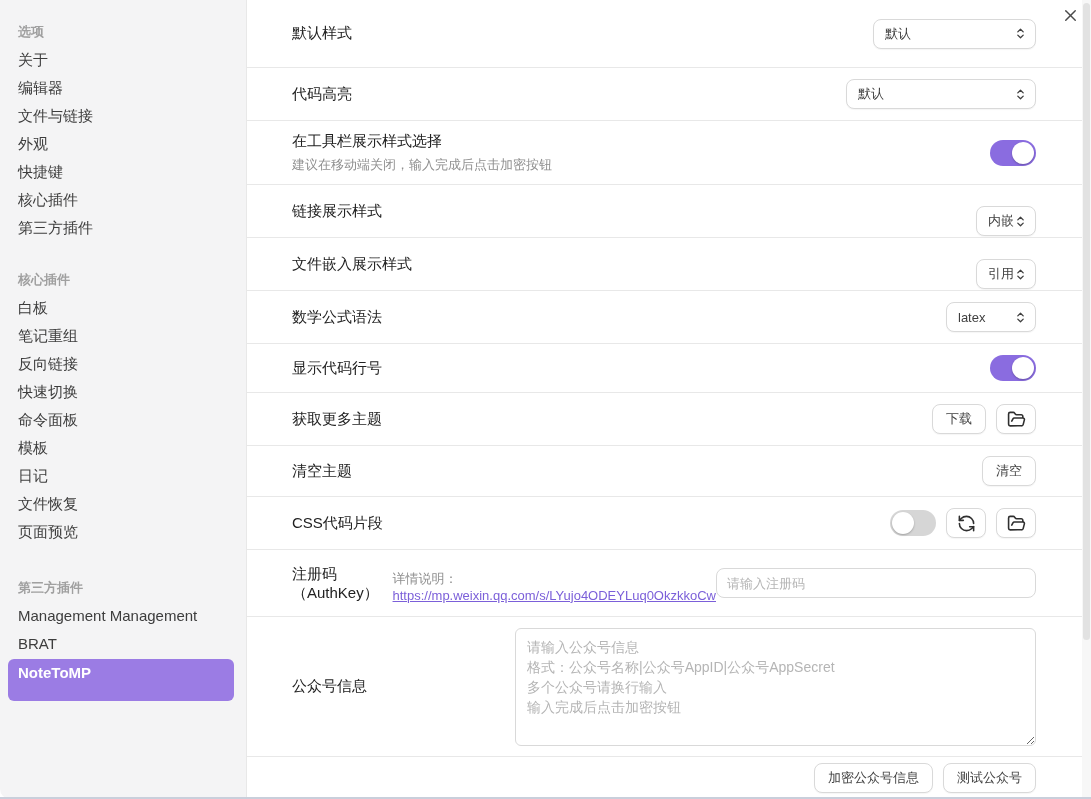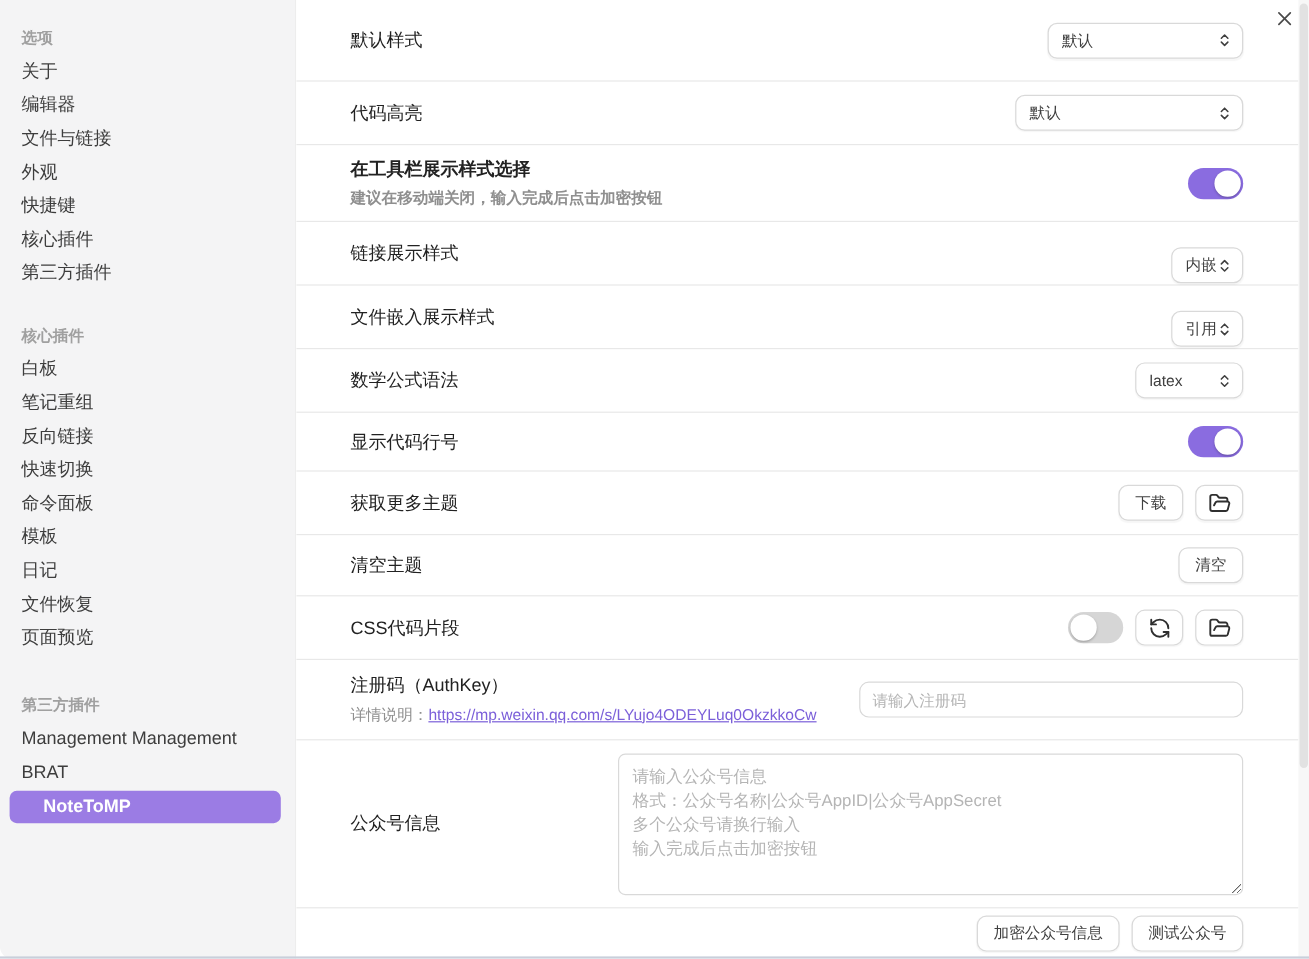--- a/index.html
+++ b/index.html
@@ -21,32 +21,32 @@
   .app{display:flex;width:1091px;height:799px;position:relative;}
 
   
   .sidebar{width:247px;min-width:247px;height:100%;background:var(--sidebar-bg);
     border-right:1px solid var(--divider);padding-top:18px;border-bottom-left-radius:10px;}
   .sb-h{height:28px;line-height:28px;padding-left:18px;font-size:13px;font-weight:bold;color:var(--text-header);}
   .sb-i{height:28px;line-height:28px;padding-left:18px;font-size:15px;color:#3d3d3d;cursor:default;white-space:nowrap;}
   .sb-gap1{margin-top:24px;}
   .sb-gap2{margin-top:28px;}
   .sb-i.selected{background:var(--accent-selected);color:#ffffff;font-weight:bold;
-    margin:1px 12px 1px 8px;padding-left:28px;height:27px;line-height:27px;border-radius:6px;}
+    margin:1px 12px 1px 8px;padding-left:10px;height:42px;line-height:27px;border-radius:6px;}
 
   
   .main{flex:1;height:100%;background:#ffffff;display:flex;}
   .content{width:835px;display:flex;flex-direction:column;}
   .row{display:flex;align-items:center;justify-content:space-between;
     padding:0 46px 0 45px;border-bottom:1px solid var(--divider);}
   .row-label{font-size:15px;color:var(--text-main);}
   .row-desc{font-size:13px;color:var(--text-desc);margin-top:5px;}
   .row-ctl{display:flex;align-items:center;gap:10px;}
 
-  .h68{height:68px;} .h53{height:53px;} .h64{height:64px;font-weight:bold;} .h49{height:49px;}
+  .h68{height:68px;} .h53{height:53px;} .h64{height:64px;} .h49{height:49px;}
   .h51{height:51px;} .h67{height:67px;} .h140{height:140px;} .h42{height:42px;border-bottom:none;}
 
   
   .select{height:30px;background:#fff;border:1px solid var(--ctl-border);border-radius:8px;
     display:flex;align-items:center;justify-content:space-between;padding:0 8px 0 11px;
     font-size:13px;color:#3f3f3f;box-shadow:0 1px 1px rgba(0,0,0,.04);cursor:pointer;}
   .w163{width:163px;} .w190{width:190px;} .w60{width:60px;margin-top:20px;} .w90{width:90px;}
   .select svg{flex:none;}
 
   .toggle{width:46px;height:26px;border-radius:13px;position:relative;cursor:pointer;flex:none;}
@@ -64,21 +64,21 @@
 
   .text-input{width:320px;height:30px;border:1px solid var(--ctl-border);border-radius:8px;
     padding:0 10px;font-size:13px;font-family:inherit;color:#333;outline:none;background:#fff;}
   .text-input::placeholder{color:var(--placeholder);}
 
   .mp-textarea{width:521px;height:118px;border:1px solid var(--ctl-border);border-radius:6px;
     padding:8px 11px;font-size:14px;line-height:1.45;font-family:inherit;color:#333;outline:none;
     resize:both;background:#fff;}
   .mp-textarea::placeholder{color:var(--placeholder);}
 
-  .authkey-left{display:flex;flex-direction:column;justify-content:center;}
+  .authkey-left{display:flex;flex-direction:row;justify-content:center;align-items:flex-end;}
   .authkey-desc{font-size:13px;color:var(--text-desc);margin-top:6px;}
   .authkey-desc a{color:var(--link);text-decoration:underline;cursor:pointer;}
 
   
   .close-btn{position:absolute;top:5px;right:11px;width:20px;height:20px;display:flex;
     align-items:center;justify-content:center;cursor:pointer;}
 
   
   .scrollbar{width:9px;height:100%;background:#f7f7f7;position:relative;}
   .scroll-thumb{position:absolute;top:3px;left:1px;width:7px;height:637px;background:#e2e2e2;border-radius:4px;}

